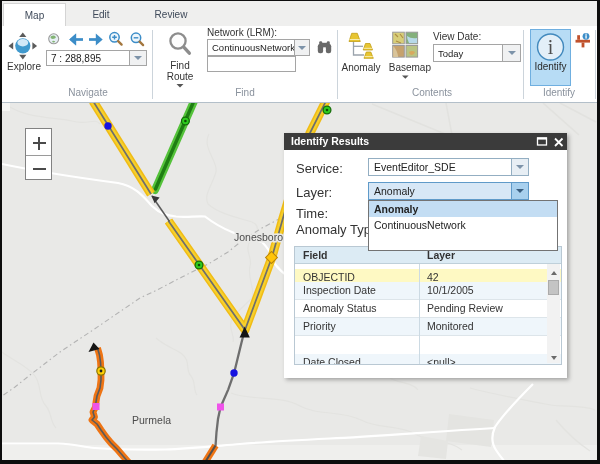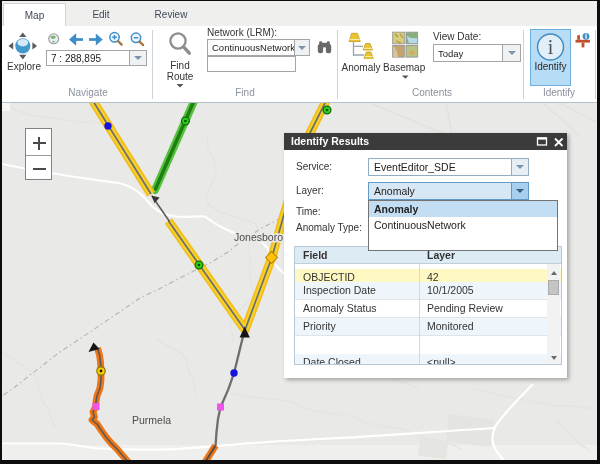--- a/index.html
+++ b/index.html
@@ -17,21 +17,21 @@
   .rlabel{font-size:10px;color:#333;white-space:nowrap}
   .combo{background:#fff;border:1px solid #a5a5a5;box-sizing:border-box}
   .combo .txt{position:absolute;left:4px;top:0;bottom:0;font-size:9.5px;color:#1c1c1c;display:flex;align-items:center;white-space:nowrap}
   .cbtn{position:absolute;right:0;top:0;bottom:0;background:#f0f1f2;border-left:1px solid #a5a5a5}
   .caret{position:absolute;left:50%;top:50%;margin:-2px 0 0 -4px;width:0;height:0;border:4px solid transparent;border-top:4px solid #7d93a9;border-bottom:none}
   
   #dlg{left:284px;top:133px;width:283px;height:245px;background:#fff;
        box-shadow:2px 2px 4px rgba(80,80,80,.45);z-index:30}
   #dlgtitle{position:absolute;left:0;top:0;right:0;height:17px;background:#3b3b3b;color:#fff;
        font-size:10.5px;font-weight:bold;line-height:17px;padding-left:7px}
-  .dl{position:absolute;font-size:10px;color:#333;white-space:nowrap}
+  .dl{position:absolute;font-size:13px;color:#333;white-space:nowrap}
   .dcombo{position:absolute;left:84px;width:161px;height:18px;box-sizing:border-box;background:#fff;border:1px solid #93aec2}
   .dcombo .txt{position:absolute;left:5px;top:0;bottom:0;font-size:10.5px;color:#222;display:flex;align-items:center}
   .dcbtn{position:absolute;right:0;top:0;bottom:0;width:16px;background:#e7eef4;border-left:1px solid #93aec2}
   #list{position:absolute;left:84px;top:67px;width:190px;height:51px;background:#fff;border:1px solid #737373;z-index:5;box-sizing:border-box}
   .li{height:16.4px;line-height:16.4px;font-size:10.5px;color:#222;padding-left:5px;white-space:nowrap}
   #tbl{position:absolute;left:10px;top:113px;width:268px;height:119px;border:1px solid #b9c8d3;box-sizing:border-box;overflow:hidden;background:#fff}
   #thead{position:absolute;left:0;top:0;right:0;height:17px;background:#dcebf4;border-bottom:1px solid #bfd0da;box-sizing:border-box}
   .th{position:absolute;top:0;height:17px;line-height:17px;font-size:10.5px;font-weight:bold;color:#333}
   .tr{position:absolute;left:0;right:0;height:18px;border-bottom:1px solid #dde5ea;box-sizing:border-box}
   .td{position:absolute;top:0;height:18px;line-height:17px;font-size:10.5px;color:#333;white-space:nowrap}
@@ -63,21 +63,21 @@
   <div class="abs glabel" style="left:48px;width:80px">Navigate</div>
   <div class="abs glabel" style="left:215px;width:60px">Find</div>
   <div class="abs glabel" style="left:396px;width:72px">Contents</div>
   <div class="abs glabel" style="left:529px;width:60px">Identify</div>
 
   <div class="abs rlabel" style="left:4px;top:61px;width:40px;text-align:center">Explore</div>
   <div class="abs rlabel" style="left:160px;top:60px;width:40px;text-align:center">Find</div>
   <div class="abs rlabel" style="left:160px;top:71px;width:40px;text-align:center">Route</div>
   <div class="abs rlabel" style="left:207px;top:27px">Network (LRM):</div>
   <div class="abs rlabel" style="left:341px;top:62px;width:40px;text-align:center">Anomaly</div>
-  <div class="abs rlabel" style="left:383px;top:62px;width:48px;text-align:left">Basemap</div>
+  <div class="abs rlabel" style="left:383px;top:62px;width:48px;text-align:right">Basemap</div>
   <div class="abs rlabel" style="left:433px;top:31px">View Date:</div>
 
   <div class="abs combo" style="left:46px;top:50px;width:101px;height:16px">
     <div class="txt" style="font-size:10px">7 : 288,895</div>
     <div class="cbtn" style="width:16px">
         <div class="caret"></div>
       </div>
   </div>
 
   <div class="abs combo" style="left:207px;top:39px;width:103px;height:17px">

